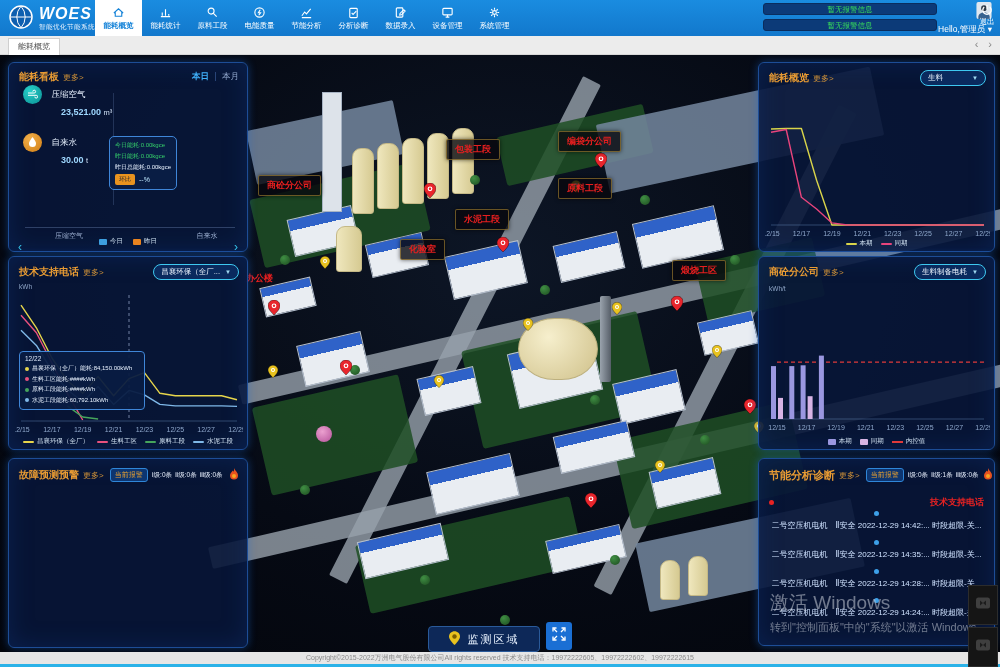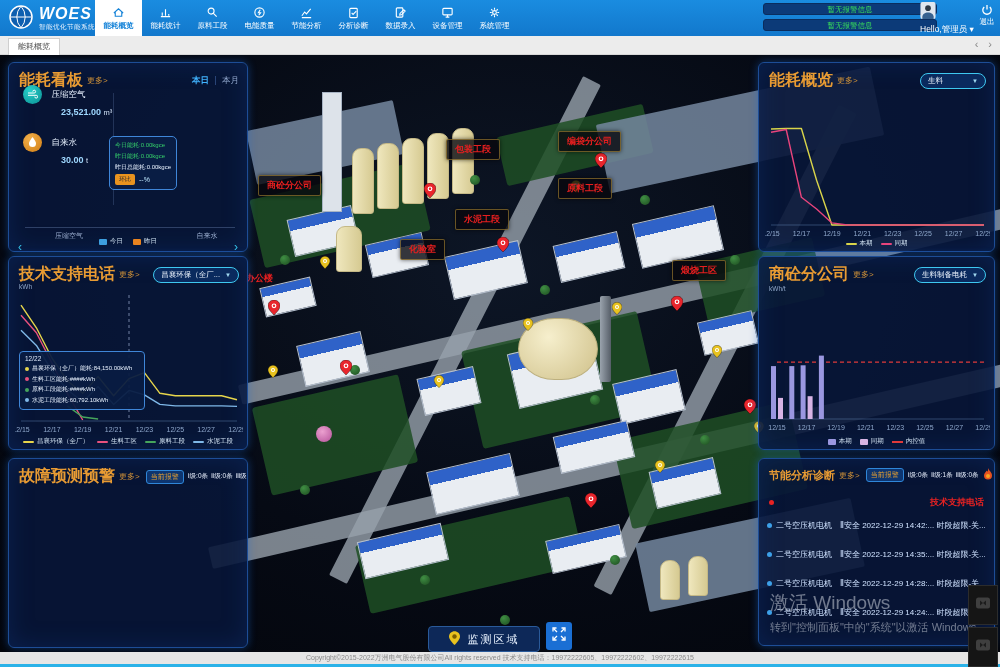--- a/index.html
+++ b/index.html
@@ -15,21 +15,21 @@
   .brand-sub { color:#eaf4ff; font-size:6.5px; letter-spacing:.5px; margin-top:1px; }
   .nav { position:absolute; left:95px; top:0; height:36px; display:flex; }
   .nav-tab { width:47px; height:36px; display:flex; flex-direction:column; align-items:center;
     justify-content:center; gap:2px; color:#fff; font-size:7.5px; white-space:nowrap; cursor:pointer; }
   .nav-tab svg { width:13px; height:13px; }
   .nav-tab.active { background:#fff; color:#1583d8; font-weight:bold; }
   .alerts { position:absolute; left:763px; top:3px; width:174px; }
   .alert-bar { width:174px; height:12px; margin-bottom:4px; background:#0c3a78;
     border:1px solid #0a2d5e; border-radius:3px; color:#39e05a; font-size:7.5px;
     text-align:center; line-height:11px; overflow:hidden; }
-  .user { position:absolute; left:920px; top:2px; width:72px; text-align:left; color:#fff; cursor:pointer; }
+  .user { position:absolute; left:920px; top:2px; width:72px; text-align:right; color:#fff; cursor:pointer; }
   .user .u-txt { font-size:8.5px; display:block; margin-top:1px; white-space:nowrap; }
   .logout { position:absolute; left:976px; top:4px; width:22px; text-align:center; color:#fff;
     font-size:7.5px; cursor:pointer; }
   .logout svg { display:block; margin:0 auto 1px; }
 
   
   .tabstrip { position:absolute; left:0; top:36px; width:1000px; height:19px; background:#ececec;
     border-bottom:1px solid #d8d8d8; z-index:50; }
   .subtab { position:absolute; left:8px; top:2px; height:17px; padding:0 9px; background:#fff;
     border:1px solid #cfcfcf; border-bottom:none; font-size:8px; color:#444; line-height:16px; }
@@ -58,21 +58,21 @@
   
   .panel { position:absolute; z-index:10; background:rgba(8,22,56,.9); border:1px solid #1d4d96;
     border-radius:6px; box-shadow:0 0 9px rgba(25,105,215,.45), inset 0 0 25px rgba(20,70,160,.25); }
   .p-board { left:8px; top:62px; width:240px; height:190px; }
   .p-region { left:8px; top:256px; width:240px; height:194px; }
   .p-fault { left:8px; top:458px; width:240px; height:190px; }
   .p-prod { left:758px; top:62px; width:237px; height:190px; }
   .p-unit { left:758px; top:256px; width:237px; height:194px; }
   .p-diag { left:758px; top:458px; width:237px; height:188px; }
   .p-head { display:flex; align-items:center; gap:4px; padding:7px 8px 0 10px; overflow:hidden; white-space:nowrap; }
-  .p-title { color:#e89b33; font-weight:bold; font-size:16px; }
+  .p-title { color:#e89b33; font-weight:bold; font-size:10px; }
   .p-more { color:#cf9138; font-size:8px; cursor:pointer; }
   .chip { border:1px solid #2f86d8; background:#0d3570; color:#e8a030; font-size:7px; padding:1px 4px;
     border-radius:3px; margin-left:2px; cursor:pointer; }
   .levels { display:flex; gap:3px; font-size:6.5px; color:#e6eefc; }
   .flame { margin-left:auto; flex:none; }
   .dropdown { margin-left:auto; display:flex; align-items:center; justify-content:space-between; gap:5px;
     border:1px solid #3ec8f0; background:#0a2a5e; border-radius:9px; color:#eef6ff; font-size:7.5px;
     padding:2px 7px; cursor:pointer; }
   .caret { color:#9fd8f0; font-size:6px; }
 
@@ -121,21 +121,21 @@
   .rg-tip .tdate { font-size:6.5px; color:#dce8fa; margin-bottom:2px; }
   .tip-row { display:flex; align-items:center; gap:3px; font-size:6px; color:#e8f2ff;
     white-space:nowrap; margin-bottom:1.5px; }
   .tip-row i { width:4px; height:4px; border-radius:50%; flex:none; display:inline-block; }
 
   
   .ticker { display:flex; align-items:center; padding:12px 10px 0; }
   .t-dot { width:5px; height:5px; border-radius:50%; background:#e82222; }
   .t-txt { margin-left:auto; color:#e82222; font-size:9px; font-weight:bold; }
   .alarm-list { position:absolute; left:0; right:0; top:52px; }
-  .alarm-row { display:flex; align-items:center; gap:4px; padding:0 8px; height:29px; cursor:pointer; }
+  .alarm-row { display:flex; align-items:center; gap:4px; padding:0 8px; height:29px; cursor:pointer;flex-direction:column; }
   .a-dot { width:5px; height:5px; border-radius:50%; background:#3da0e8; flex:none; }
   .a-txt { font-size:8px; color:#cfe2ff; white-space:nowrap; overflow:hidden; }
 
   
   .monitor-btn { position:absolute; left:428px; top:626px; width:112px; height:26px; z-index:20;
     background:rgba(14,44,96,.9); border:1px solid #2a5a9a; border-radius:4px; display:flex;
     align-items:center; justify-content:center; gap:8px; color:#e8f2ff; font-size:11px;
     letter-spacing:2px; cursor:pointer; }
   .fs-btn { position:absolute; left:546px; top:622px; width:26px; height:28px; z-index:20;
     background:#1a6fd4; border-radius:3px; display:flex; align-items:center; justify-content:center; cursor:pointer; }

